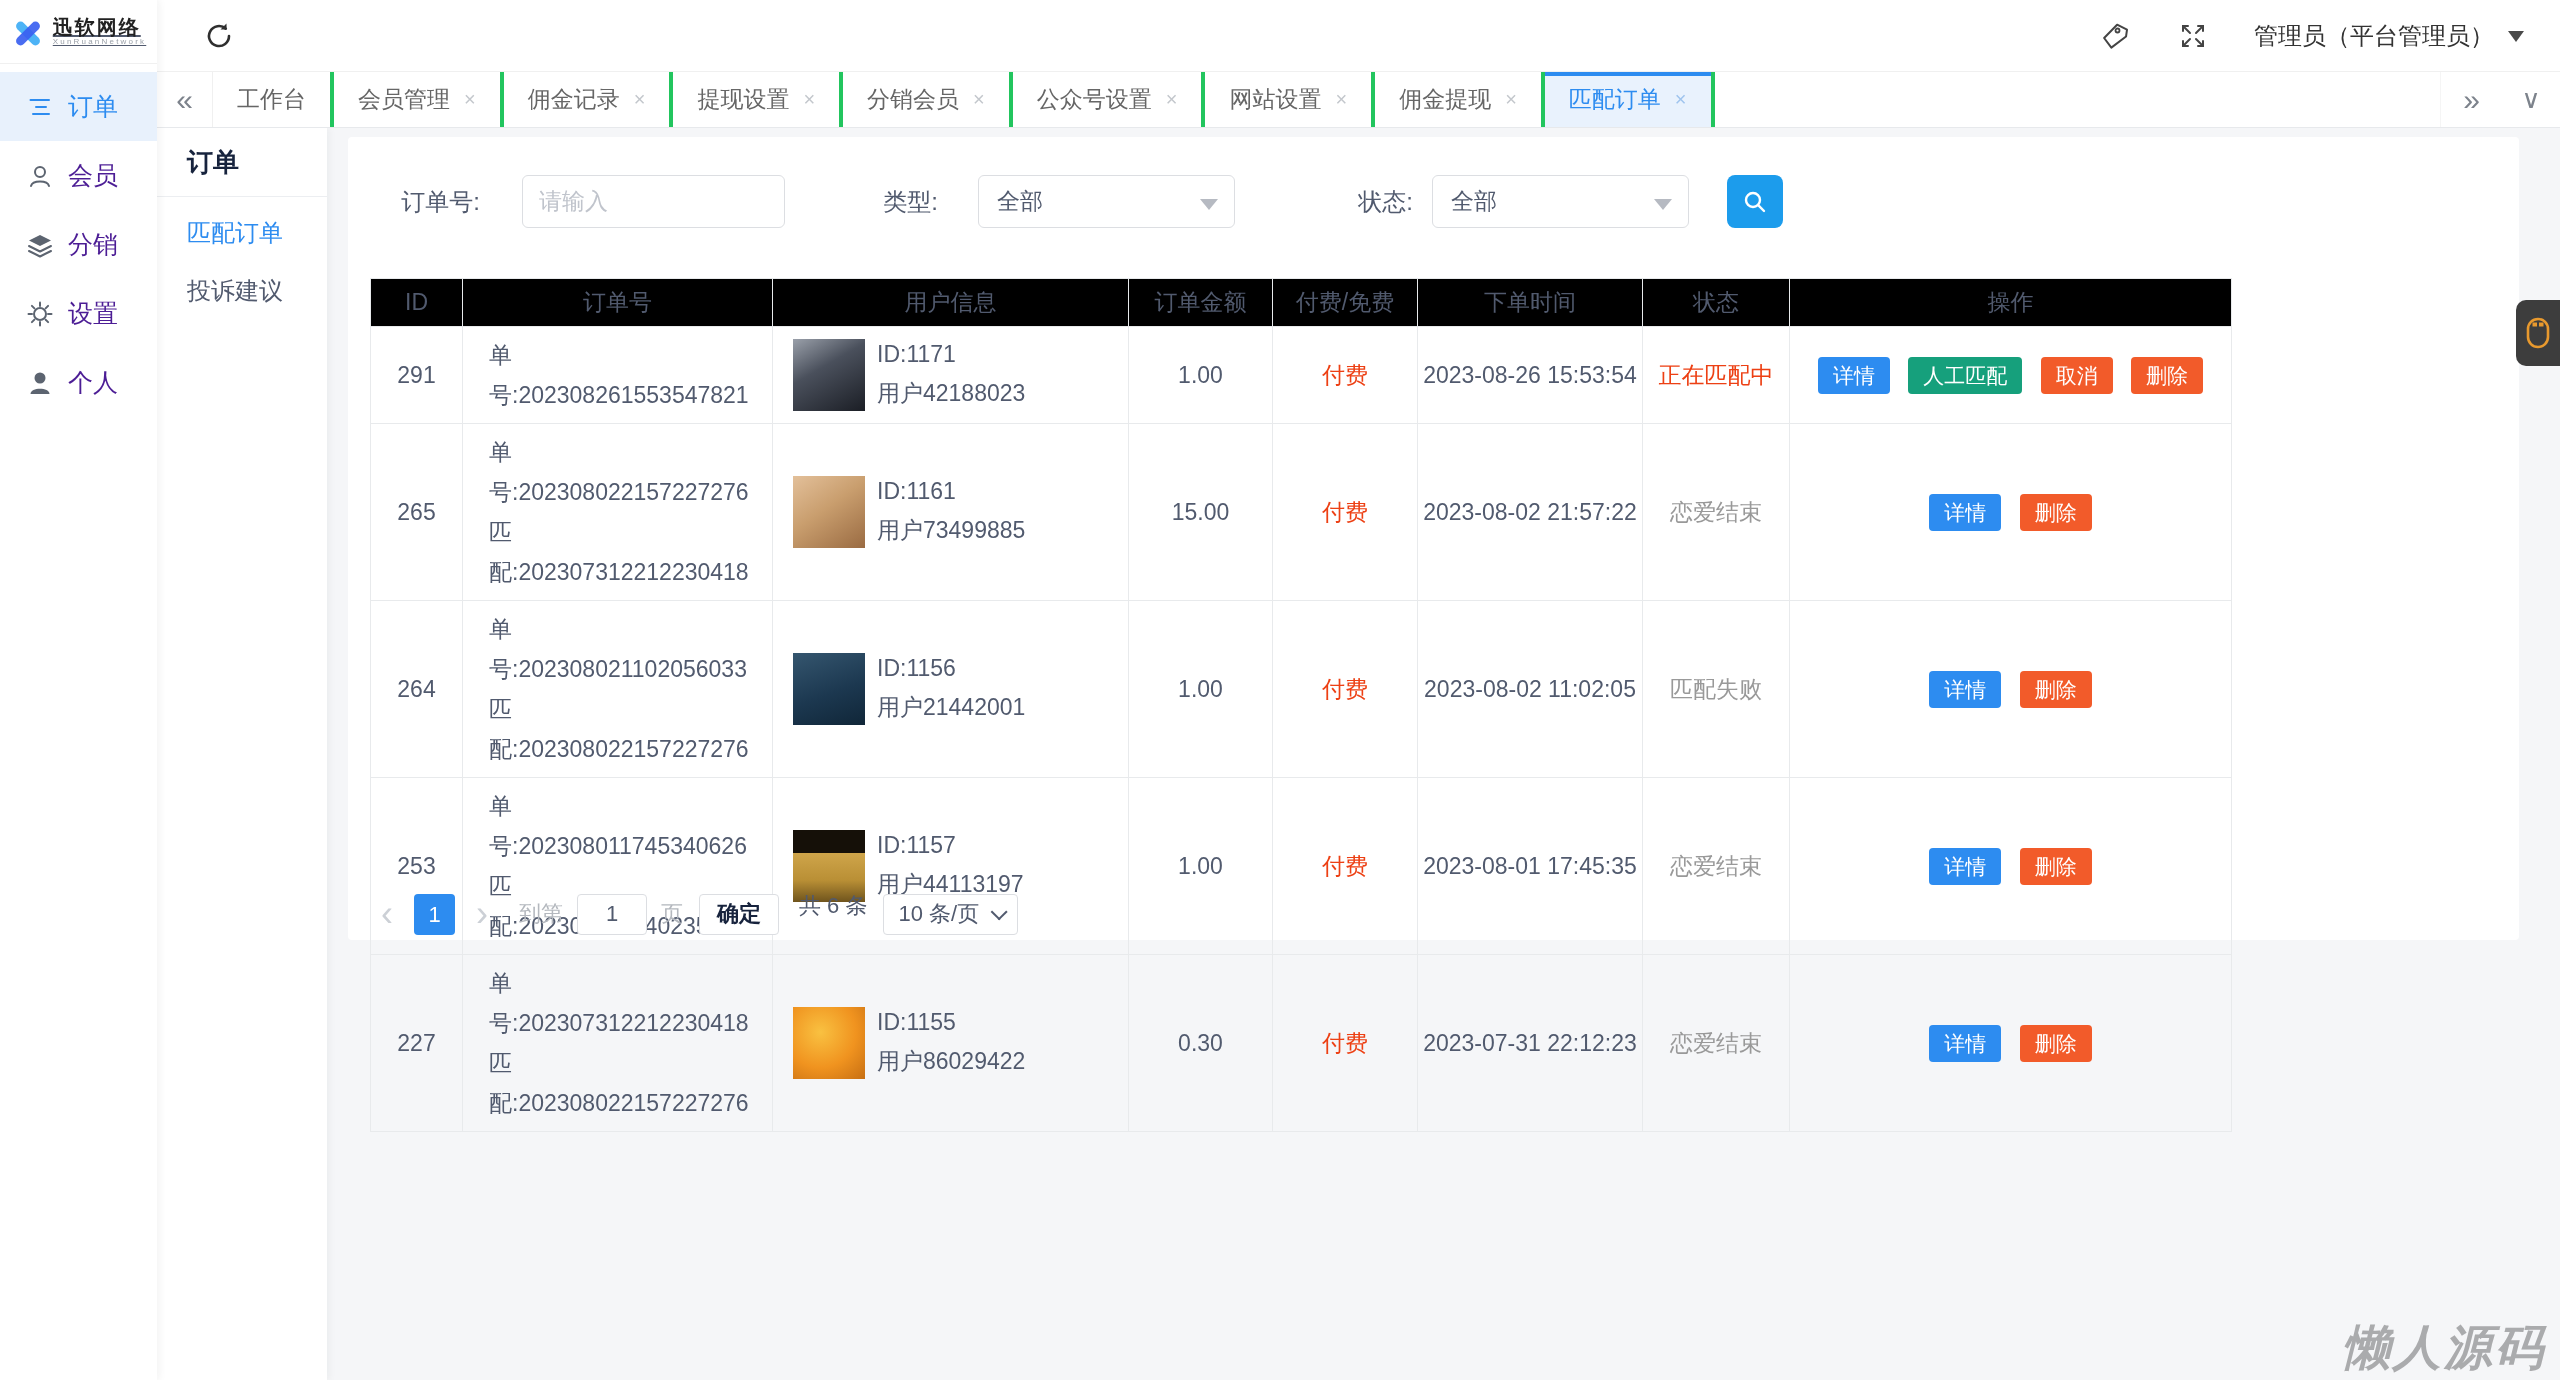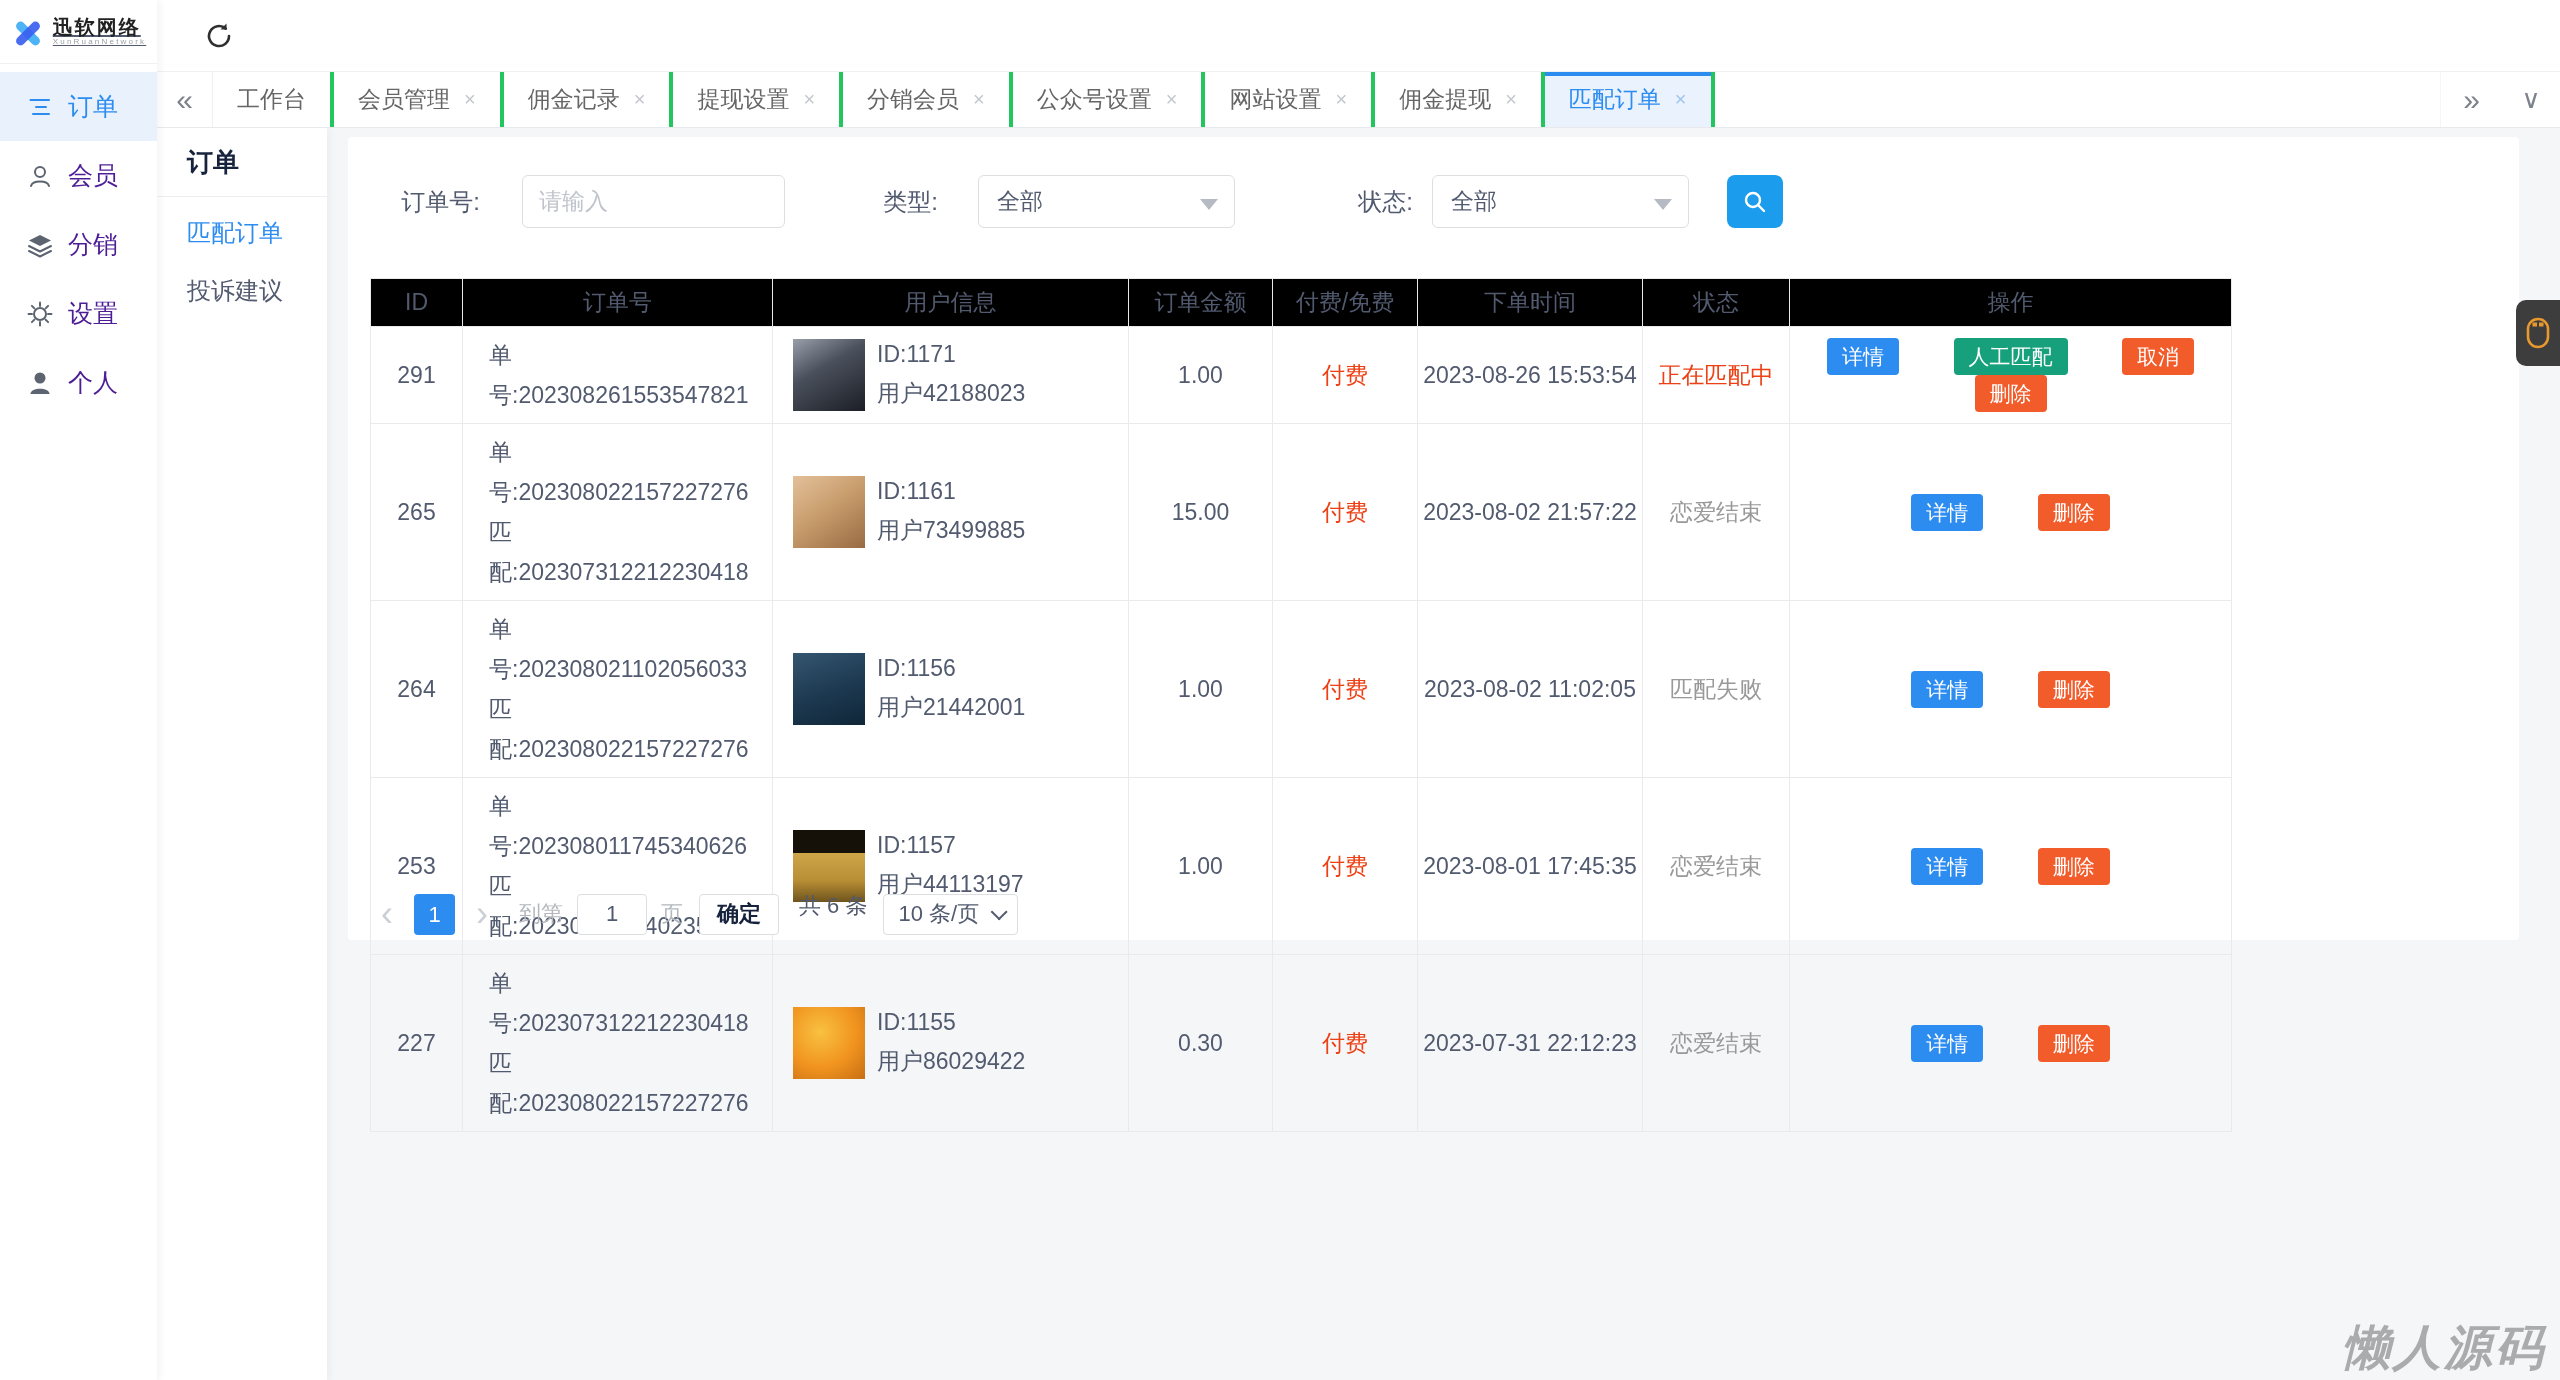--- a/index.html
+++ b/index.html
@@ -96,21 +96,21 @@
   .avatar { width:72px; height:72px; flex:none; }
   .av0 { background:linear-gradient(150deg,#9aa0aa 0%,#4a505c 40%,#1b1e25 100%); }
   .av2 { background:linear-gradient(145deg,#e3c09a,#c99e6e 45%,#9a6b42); }
   .av3 { background:linear-gradient(160deg,#35566f,#1c3850 55%,#102638); }
   .av4 { background:linear-gradient(180deg,#151008 0%,#151008 32%,#cfa54a 32%,#b98f35 70%,#6f541d 100%); }
   .av5 { background:radial-gradient(circle at 38% 35%,#f9c141,#f0931f 55%,#c76f13); }
   .user-lines { height:72px; display:flex; flex-direction:column; justify-content:space-between; padding:2px 0; }
   .fee { color:#ed4014; }
   .st-red { color:#ed4014; }
   .st-gray { color:#999; }
-  .btn { display:inline-block; height:37px; line-height:37px; padding:0 15px; border-radius:4px; color:#fff; font-size:21px; margin:0 24px; cursor:pointer; border:none; font-family:inherit; }
+  .btn { display:inline-block; height:37px; line-height:37px; padding:0 15px; border-radius:4px; color:#fff; font-size:21px; margin:0 6px; cursor:pointer; border:none; font-family:inherit; }
   .btn-blue { background:#2d8cf0; }
   .btn-green { background:#16a07c; }
   .btn-orange { background:#f25b2a; }
   
   .pager { position:absolute; left:22px; top:756px; height:42px; display:flex; align-items:center; font-size:22px; color:#515a6e; }
   .pg-arrow { width:34px; text-align:center; color:#ccd0d6; font-size:36px; line-height:40px; cursor:pointer; }
   .pg-num { width:41px; height:41px; background:#2d8cf0; color:#fff; text-align:center; line-height:41px; border-radius:4px; margin:0 10px; cursor:pointer; }
   .pg-goto { margin-left:20px; color:#b4b8be; }
   .pg-input { width:70px; height:41px; border:1px solid #dcdee2; border-radius:4px; text-align:center; font-size:22px; color:#515a6e; margin:0 14px; font-family:inherit; outline:none; }
   .pg-unit { color:#b4b8be; }
@@ -184,20 +184,41 @@
       <span>个人</span>
     </div>
   </div>
 </div>
 
 <div class="topbar">
   <svg class="reload-btn" viewBox="0 0 32 32">
     <path d="M26 16 a10 10 0 1 1 -3.2-7.3" fill="none" stroke="#2f2f2f" stroke-width="2.6" stroke-linecap="round"></path>
     <path d="M23.5 3.5 L23.6 9.6 L17.5 9.4 Z" fill="#2f2f2f"></path>
   </svg>
+  <div class="topbar-right">
+    <svg class="tb-icon" viewBox="0 0 30 30">
+      <path d="M15.5 3.5 L26 7 L26 14 L13 27 L4.5 18.5 L15.5 3.5 Z" fill="none" stroke="#444" stroke-width="2" stroke-linejoin="round" transform="rotate(8 15 15)"></path>
+      <circle cx="17.5" cy="9.5" r="2" fill="none" stroke="#444" stroke-width="1.8"></circle>
+    </svg>
+    <span class="tb-gap"></span>
+    <svg class="tb-icon" viewBox="0 0 30 30">
+      <g stroke="#444" stroke-width="2" fill="none" stroke-linecap="round">
+        <path d="M12 12 L5 5"></path>
+          <path d="M5 10 V5 H10"></path>
+        <path d="M18 12 L25 5"></path>
+          <path d="M20 5 H25 V10"></path>
+        <path d="M12 18 L5 25"></path>
+          <path d="M5 20 V25 H10"></path>
+        <path d="M18 18 L25 25"></path>
+          <path d="M25 20 V25 H20"></path>
+      </g>
+    </svg>
+    <span class="admin-text">管理员（平台管理员）</span>
+    <span class="admin-caret"></span>
+  </div>
 </div>
 
 <div class="tabbar">
   <div class="tab-collapse">«</div>
   <div class="tab">
     <span>工作台</span>
   </div>
   <div class="tab">
     <span>会员管理</span>
     <span class="close-x">×</span>

